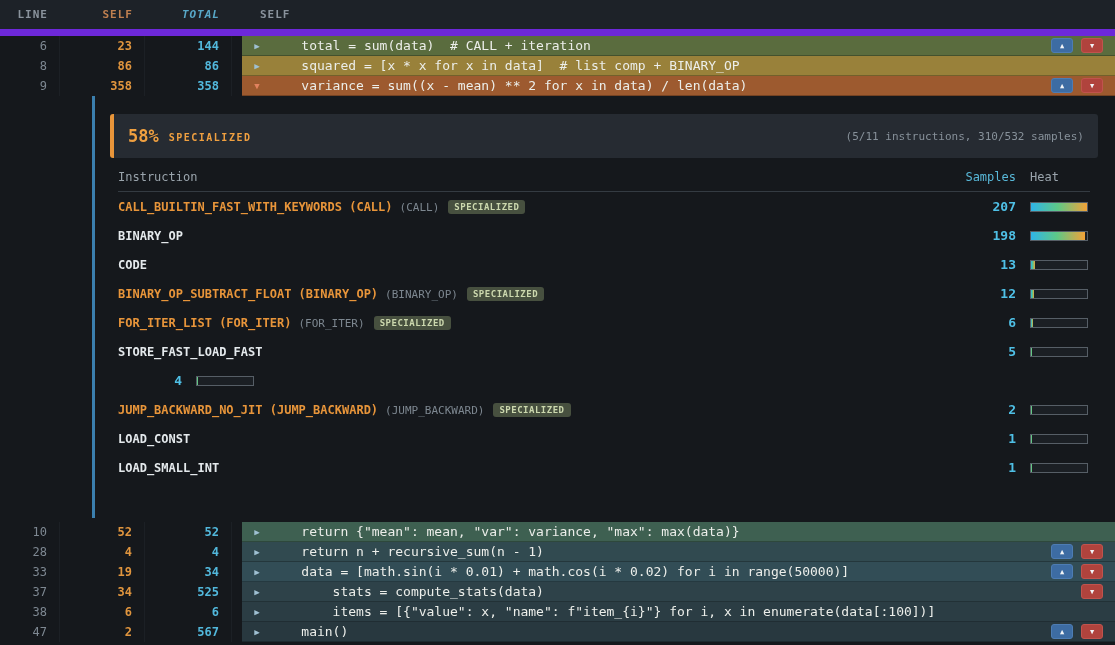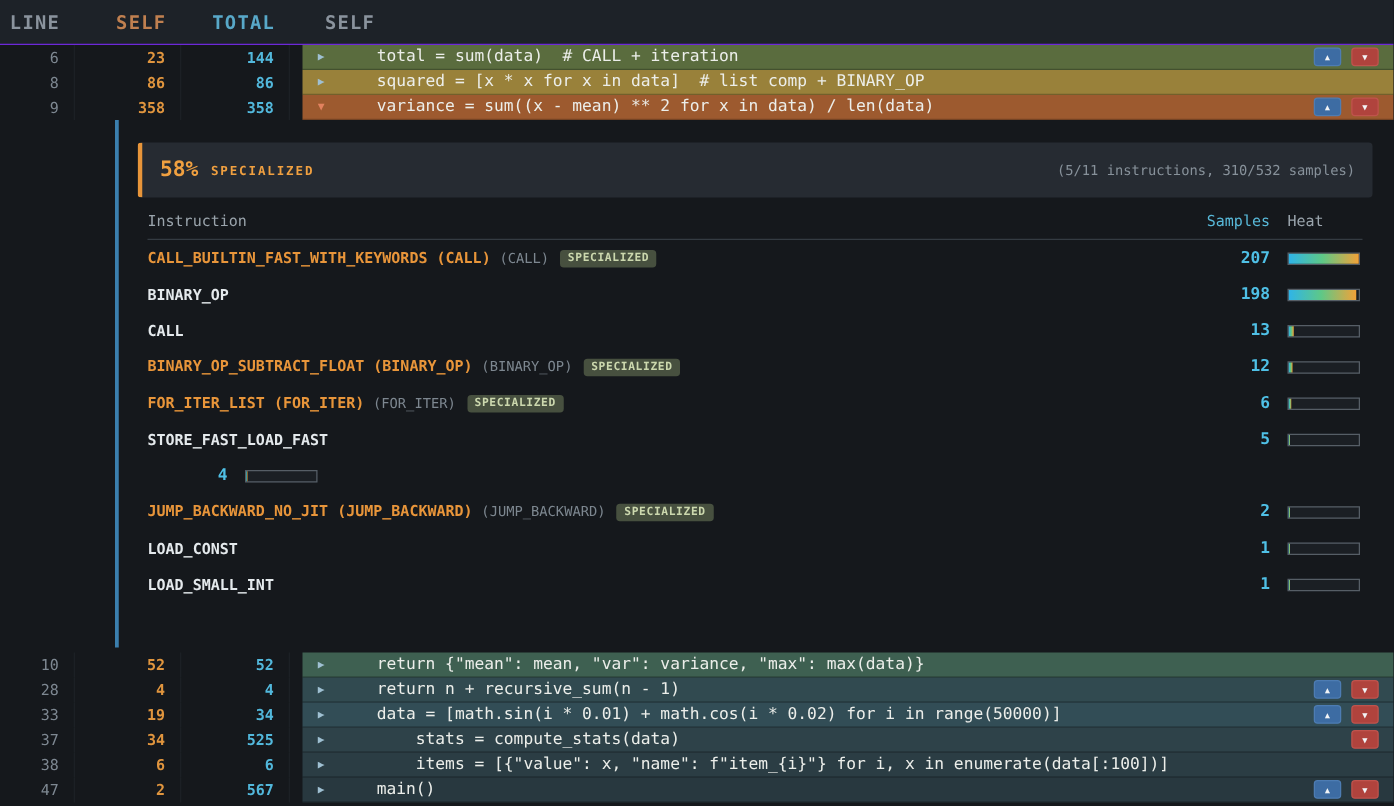--- a/index.html
+++ b/index.html
@@ -11,28 +11,28 @@
     background: #15181c;
     overflow: hidden;
     color: #e6e9e6;
   }
 
   
   .grid-header {
     display: flex; align-items: center;
     height: 36px;
     background: #1d2228;
-    border-bottom: 1px solid #6d28d9;
-    font-size: 15px; font-weight: bold; letter-spacing: 1px;
+    border-bottom: 7px solid #6d28d9;
+    font-size: 11px; font-weight: bold; letter-spacing: 1px;
     color: #8a939d;
   }
   .grid-header .hcell { padding-right: 12px; text-align: right; }
   .hcell.h-line  { width: 60px; }
   .hcell.h-self  { width: 85px; color: #c08050; }
-  .hcell.h-total { width: 87px; color: #58a8c8; }
+  .hcell.h-total { width: 87px; color: #58a8c8; font-style: italic; }
   .hcell.h-code  { text-align: left; padding-left: 28px; }
 
   
   .code-row { display: flex; height: 20px; line-height: 20px; font-size: 12px; }
   .code-row .cell {
     text-align: right; padding-right: 12px; font-weight: bold;
     border-right: 1px solid #1c2025;
   }
   .cell.line  { width: 60px; color: #7e8892; font-weight: normal; }
   .cell.self  { width: 85px; color: #e0953e; }
@@ -195,21 +195,21 @@
             <div class="instr-row">
               <div class="col-name"><span class="instr-name">BINARY_OP</span></div>
               <div class="samples-val">198</div>
               <div class="heat-cell">
                 <div class="heat-bar">
                   <div class="heat-fill" style="width: 95.6522%;"></div>
                 </div>
               </div>
             </div>
             <div class="instr-row">
-              <div class="col-name"><span class="instr-name">CALL</span></div>
+              <div class="col-name"><span class="instr-name">CODE</span></div>
               <div class="samples-val">13</div>
               <div class="heat-cell">
                 <div class="heat-bar">
                   <div class="heat-fill" style="width: 6.28019%;"></div>
                 </div>
               </div>
             </div>
             <div class="instr-row">
               <div class="col-name"><span class="instr-name specialized">BINARY_OP_SUBTRACT_FLOAT (BINARY_OP)</span><span class="instr-base">(BINARY_OP)</span><span class="badge">SPECIALIZED</span></div>
               <div class="samples-val">12</div>

